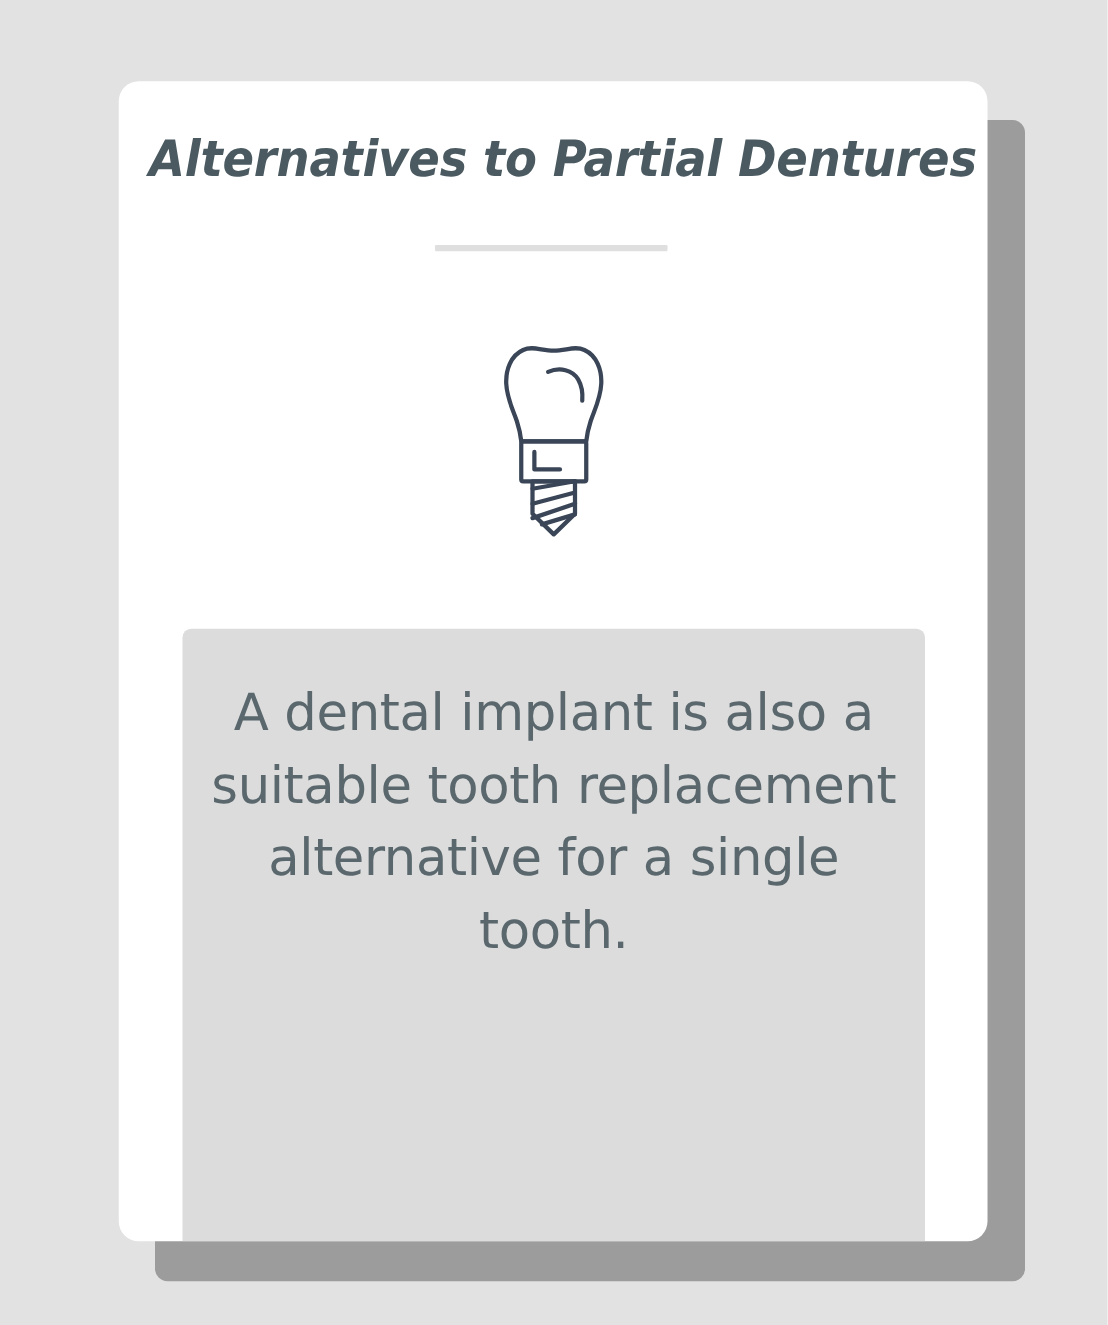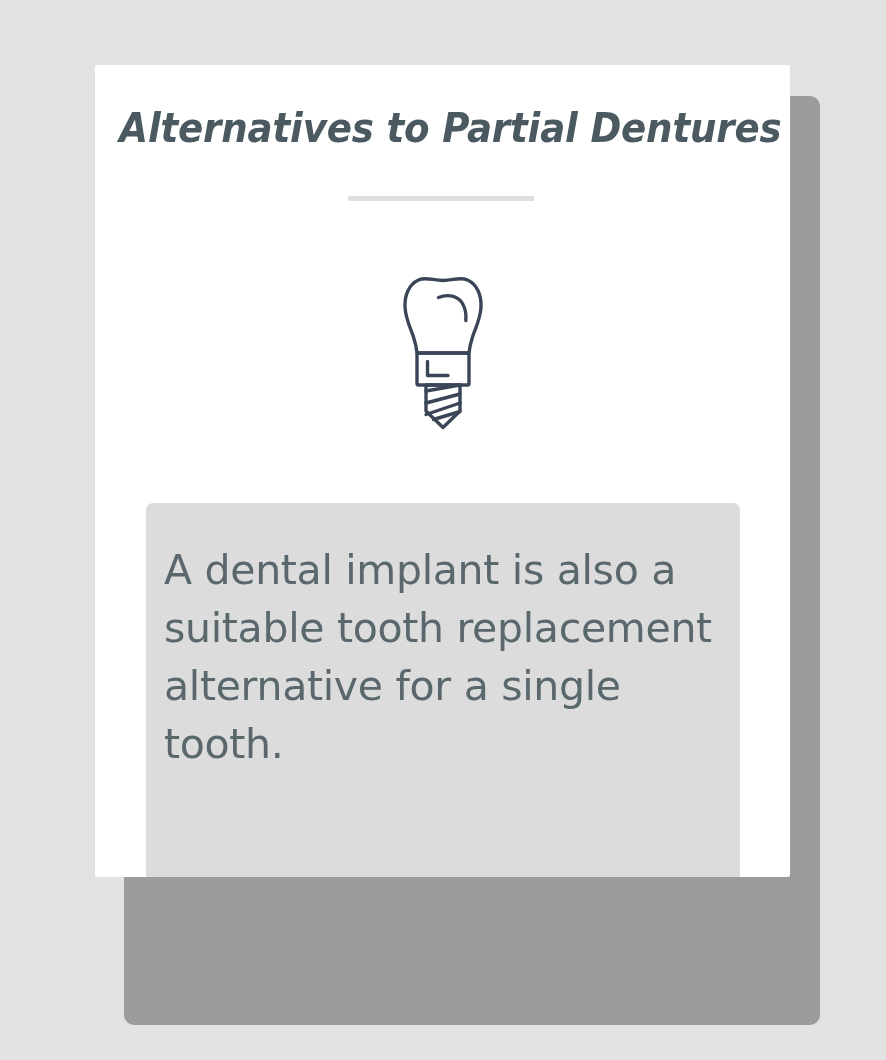--- a/index.html
+++ b/index.html
@@ -32,23 +32,23 @@
     height: 929px;
     background: #9c9c9c;
     border-radius: 10px;
   }
 
   .card {
     position: absolute;
     left: 95px;
     top: 65px;
     width: 695px;
-    height: 812px;
+    height: 928px;
     background: #ffffff;
-    border-radius: 2px;
+    border-radius: 16px;
     overflow: hidden;
   }
 
   .card-title {
     position: absolute;
     left: 0;
     top: 40px;
     width: 695px;
     text-align: center;
     font-family: "DejaVu Sans", sans-serif;
@@ -96,20 +96,21 @@
     border-radius: 7px 7px 0 0;
     box-sizing: border-box;
     padding: 38px 18px 0 18px;
   }
 
   .panel-text {
     font-family: "DejaVu Sans", sans-serif;
     font-size: 41px;
     line-height: 58px;
     color: #5a686e;
+    text-align: center;
     font-weight: 400;
     letter-spacing: -0.3px;
   }
 </style>
 </head>
 <body>
 
 <div id="stage">
 
   <div class="card-shadow"></div>

